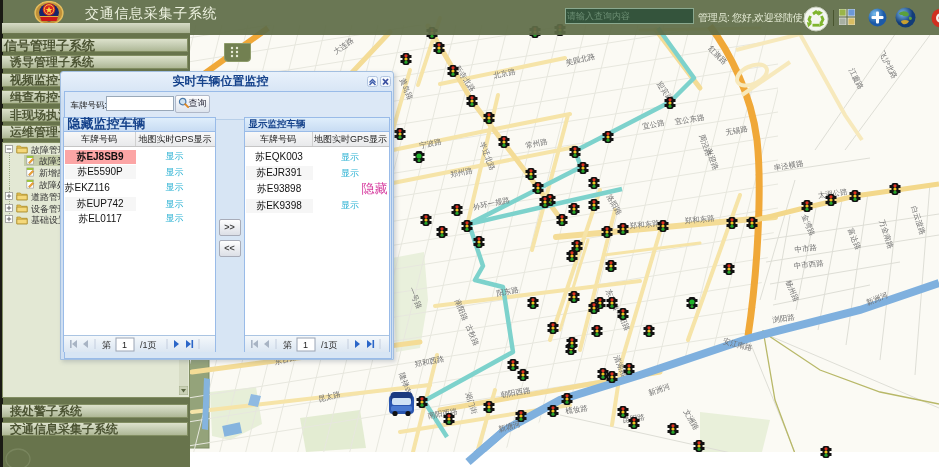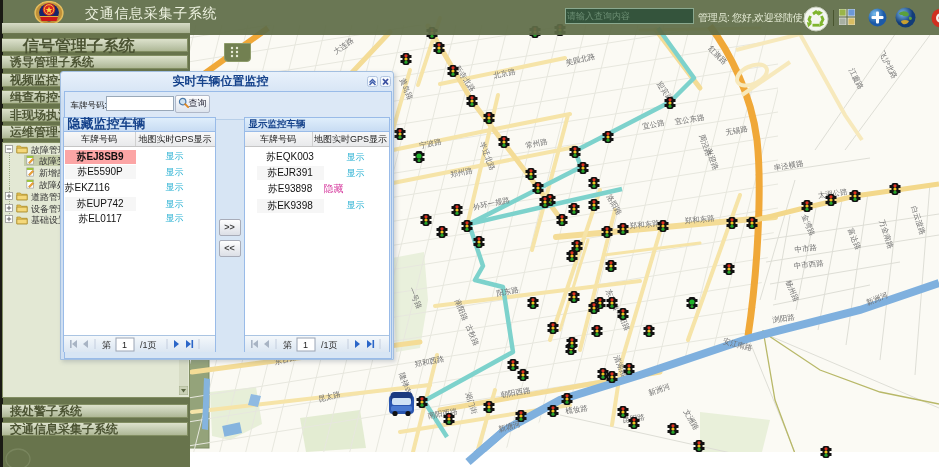--- a/index.html
+++ b/index.html
@@ -336,21 +336,21 @@
     <svg width="14" height="22" viewBox="0 0 14 22" style="position:absolute;left:925px;top:7px">
 <circle cx="16" cy="11" r="9.5" fill="#d03020"></circle>
       <circle cx="16" cy="11" r="5" fill="#f6f6f2"></circle>
       <circle cx="16" cy="11" r="2.5" fill="#d03020"></circle>
     </svg>
 </div>
 <div style="position:absolute;left:0;top:0;width:190px;height:467px;pointer-events:none">
     <div style="position:absolute;left:0;top:0;width:2.5px;height:467px;background:#1a1a14"></div>
     <div style="position:absolute;left:2.5px;top:34px;width:187.5px;height:433px;background:#68744c"></div>
     <div style="position:absolute;left:2px;top:23px;width:188px;height:10px;background:linear-gradient(#d6dbc6,#a9b292);border-bottom:1px solid #6d7850"></div>
-    <div style="position:absolute;left:2px;top:38px;width:186px;height:14px;background:linear-gradient(#dde2cc,#c3cbb0 55%,#aeb795);border:1px solid #828e62;border-left:none;color:#4c5433;font-size:16px;font-weight:bold;line-height:13px;padding-left:21px;box-sizing:border-box">信号管理子系统</div>
+    <div style="position:absolute;left:2px;top:38px;width:186px;height:14px;background:linear-gradient(#dde2cc,#c3cbb0 55%,#aeb795);border:1px solid #828e62;border-left:none;color:#4c5433;font-size:13px;font-weight:bold;line-height:13px;padding-left:2px;box-sizing:border-box">信号管理子系统</div>
     <div style="position:absolute;left:2px;top:55px;width:186px;height:14px;background:linear-gradient(#dde2cc,#c3cbb0 55%,#aeb795);border:1px solid #828e62;border-left:none;color:#4c5433;font-size:12px;font-weight:bold;line-height:13px;padding-left:8px;box-sizing:border-box">诱导管理子系统</div>
     <div style="position:absolute;left:2px;top:73px;width:186px;height:14px;background:linear-gradient(#dde2cc,#c3cbb0 55%,#aeb795);border:1px solid #828e62;border-left:none;color:#4c5433;font-size:12px;font-weight:bold;line-height:13px;padding-left:8px;box-sizing:border-box">视频监控子系统</div>
     <div style="position:absolute;left:2px;top:90px;width:186px;height:14px;background:linear-gradient(#dde2cc,#c3cbb0 55%,#aeb795);border:1px solid #828e62;border-left:none;color:#4c5433;font-size:12px;font-weight:bold;line-height:13px;padding-left:8px;box-sizing:border-box">缉查布控子系统</div>
     <div style="position:absolute;left:2px;top:108px;width:186px;height:14px;background:linear-gradient(#dde2cc,#c3cbb0 55%,#aeb795);border:1px solid #828e62;border-left:none;color:#4c5433;font-size:12px;font-weight:bold;line-height:13px;padding-left:8px;box-sizing:border-box">非现场执法子系统</div>
     <div style="position:absolute;left:2px;top:125px;width:186px;height:14px;background:linear-gradient(#dde2cc,#c3cbb0 55%,#aeb795);border:1px solid #828e62;border-left:none;color:#4c5433;font-size:12px;font-weight:bold;line-height:13px;padding-left:8px;box-sizing:border-box">运维管理子系统</div>
     <div style="position:absolute;left:2px;top:142px;width:186px;height:254px;background:#e3e8d4;border:1px solid #828e62"></div>
     <div style="position:absolute;left:179px;top:143px;width:9px;height:252px;background:#d7dcc5"></div>
     <svg width="9" height="9" viewBox="0 0 9 9" style="position:absolute;left:179px;top:386px">
       <rect width="9" height="9" fill="#c9d0b4" stroke="#9aa582" stroke-width="0.7"></rect>
       <polygon points="2,3 7,3 4.5,6.5" fill="#5a6542"></polygon>
@@ -500,32 +500,32 @@
           <rect x="127.5" y="4" width="1.6" height="8"></rect>
         </g>
 <line x1="135" y1="3" x2="135" y2="13" stroke="#c4cede"></line>
 </svg></div>
 <div style="position:absolute;left:183px;top:45px;width:146px;height:235px;background:#fff;border:1px solid #99bbe8;box-sizing:border-box">
       <div style="height:13px;background:linear-gradient(#dfeefb,#c8dcf3);border-bottom:1px solid #99bbe8;color:#15428b;font-weight:bold;font-size:9.5px;line-height:12px;padding-left:4px">显示监控车辆</div>
       <div style="height:14px;background:linear-gradient(#f8f8f8,#e8e9eb);border-bottom:1px solid #c5c5c5;display:flex;font-size:9px;color:#222">
         <div style="width:67px;text-align:center;border-right:1px solid #d0d0d0;line-height:14px">车牌号码</div>
         <div style="flex:1;text-align:center;line-height:14px;white-space:nowrap;overflow:hidden">地图实时GPS显示</div>
       </div>
-      <div style="position:absolute;left:12px;top:31px;right:1px">
+      <div style="position:absolute;left:1px;top:31px;right:1px">
         <div style="display:flex;height:16.2px;font-size:10px;align-items:center">
           <div style="width:67px;text-align:center;color:#111">苏EQK003</div>
           <div style="flex:1;text-align:center;color:#2fb3d4;font-size:9px">显示</div>
         </div>
         <div style="display:flex;height:16.2px;font-size:10px;align-items:center">
           <div style="width:67px;text-align:center;background:#f6f6f6;color:#111">苏EJR391</div>
           <div style="flex:1;text-align:center;color:#2fb3d4;font-size:9px">显示</div>
         </div>
         <div style="display:flex;height:16.2px;font-size:10px;align-items:center">
           <div style="width:67px;text-align:center;color:#111">苏E93898</div>
-          <div style="flex:1;text-align:left;color:#d63a9e;font-size:10px">隐藏</div>
+          <div style="flex:1;text-align:right;color:#d63a9e;font-size:13px">隐藏</div>
         </div>
         <div style="display:flex;height:16.2px;font-size:10px;align-items:center">
           <div style="width:67px;text-align:center;background:#f6f6f6;color:#111">苏EK9398</div>
           <div style="flex:1;text-align:center;color:#2fb3d4;font-size:9px">显示</div>
         </div>
       </div>
     </div>
     <div style="position:absolute;left:184px;top:263px;width:144px;height:16px;background:linear-gradient(#f4f8fb,#dbe6f2);border-top:1px solid #aac4e2;font-size:9px;color:#556;">
 <svg width="144" height="16" viewBox="0 0 144 16">
 <g fill="#a8b4c4">

